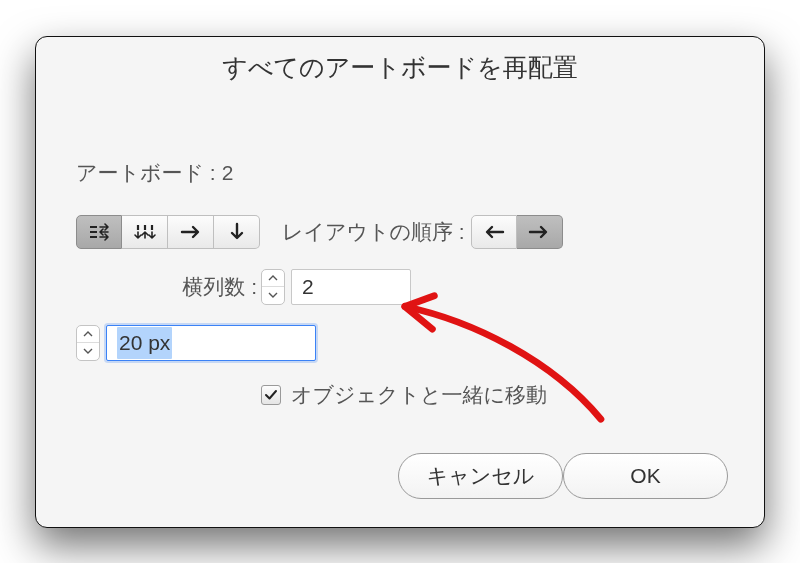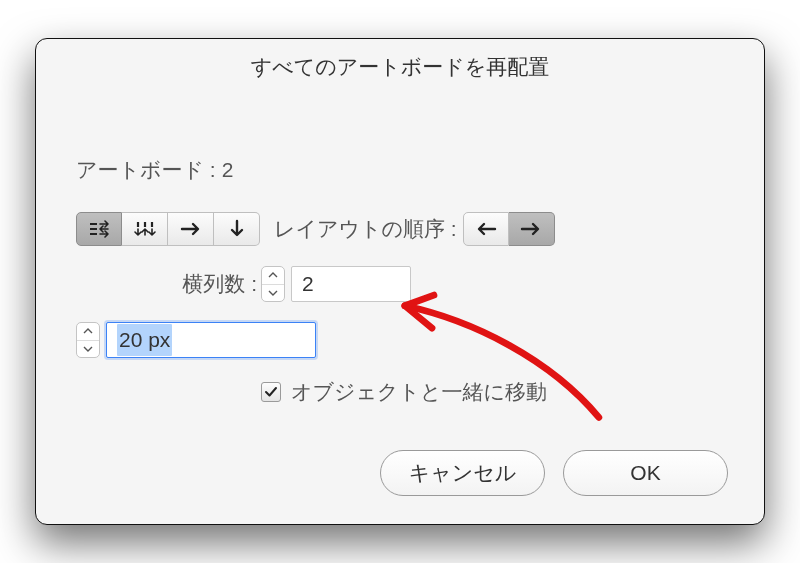--- a/index.html
+++ b/index.html
@@ -21,21 +21,21 @@
     background: #f5f5f5;
     border: 1px solid #111;
     border-radius: 12px;
     box-shadow: 0 18px 40px rgba(0,0,0,0.55);
     padding-bottom: 28px;
     position: relative;
   }
   .title-bar {
     text-align: center;
     padding: 14px 0 6px;
-    font-size: 21px;
+    font-size: 25px;
     color: #333;
   }
   .content {
     padding: 28px 40px 0 40px;
   }
   .row {
     display: flex;
     align-items: center;
     margin-bottom: 20px;
   }
@@ -67,21 +67,21 @@
   }
   .ibtn + .ibtn { border-left: none; }
   .ibtn:first-child { border-radius: 5px 0 0 5px; }
   .ibtn:last-child { border-radius: 0 5px 5px 0; }
   .ibtn.active {
     background: linear-gradient(#bfbfbf, #a8a8a8);
     border-color: #8c8c8c;
   }
   .ibtn svg { display: block; }
   .ord-label {
-    margin-left: 14px;
+    margin-left: 22px;
     color: #555;
     font-size: 21px;
     white-space: nowrap;
     text-align: center;
   }
   
   .stepper {
     width: 24px;
     height: 36px;
     border: 1px solid #c4c4c4;
@@ -134,21 +134,20 @@
     align-items: center;
     justify-content: center;
     margin-right: 10px;
     cursor: pointer;
   }
   .chk svg { display: block; }
   
   .footer {
     display: flex;
     justify-content: flex-end;
-    gap: 18px;
     padding: 24px 36px 0 0;
   }
   .pillbtn {
     min-width: 165px;
     height: 46px;
     border: 1.5px solid #9a9a9a;
     border-radius: 23px;
     background: linear-gradient(#ffffff, #f3f3f3);
     display: flex;
     align-items: center;

